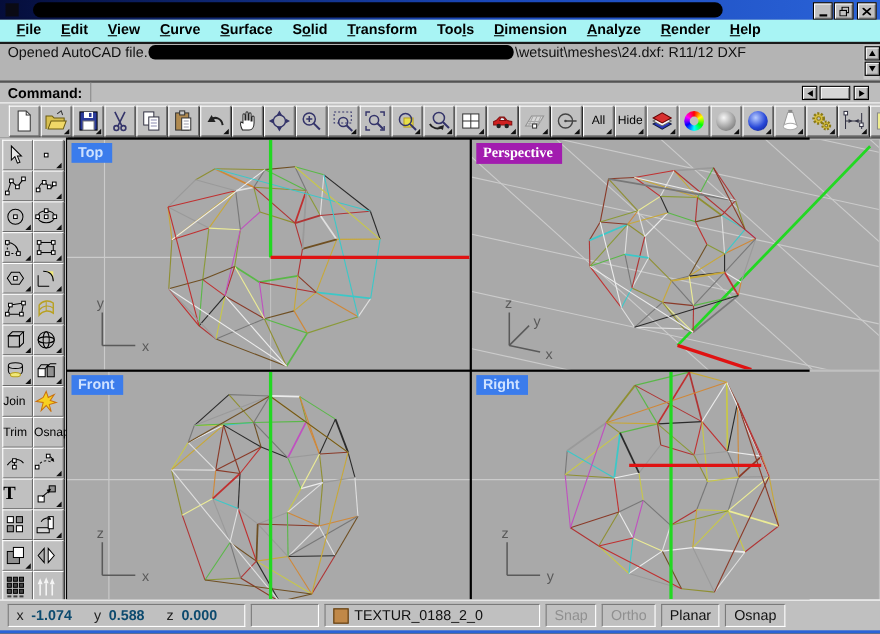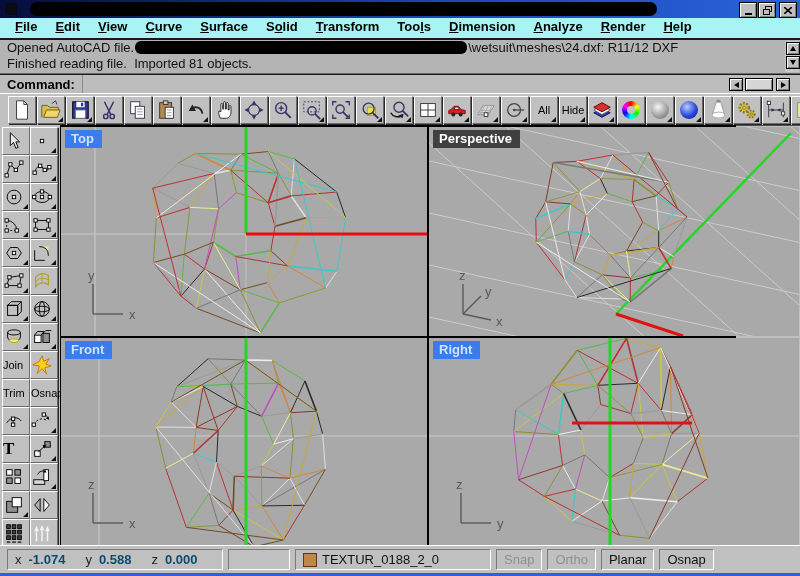--- a/index.html
+++ b/index.html
@@ -75,21 +75,21 @@
   .sb-btn.flyout::after{content:"";position:absolute;right:1px;bottom:1px;
     border-left:5px solid transparent;border-bottom:5px solid #101010;}
   .sb-text{font-size:11px;color:#000;}
   .sb-text.big{font-size:17px;font-family:"Liberation Serif",serif;font-weight:bold;}
 
   
   #viewports{position:absolute;left:60px;top:125px;width:676px;height:421px;background:#000;}
   .viewport{position:absolute;background:#a9a9a9;overflow:hidden;}
   .vp-label{position:absolute;left:4px;top:3px;padding:1px 8px 2px 6px;
     font-size:13px;font-weight:bold;background:#3b7cec;color:#cfe2ff;z-index:3;}
-  .vp-label.active{background:#404040;color:#ffffff;}
+  .vp-label.active{background:#a21caf;color:#ffffff;font-family:Liberation Serif, serif;}
   .vp-canvas{position:absolute;left:0;top:0;}
   .axis-ind{position:absolute;left:18px;bottom:8px;z-index:2;}
 
   
   #statusbar{position:absolute;left:0;bottom:3px;right:0;height:27px;background:#c0c0c0;
     border-top:1px solid #fff;display:flex;align-items:center;padding-left:7px;font-size:13px;}
   .panel{height:19px;border:1px solid;border-color:#7a7a7a #fff #fff #7a7a7a;
     display:flex;align-items:center;padding:0 7px;margin-right:5px;background:#c0c0c0;color:#111;}
   #coords{width:200px;}
   .axis-l{margin-right:7px;color:#222;}
@@ -138,21 +138,20 @@
       <span class="menu-item">Too<u>l</u>s</span>
       <span class="menu-item"><u>D</u>imension</span>
       <span class="menu-item"><u>A</u>nalyze</span>
       <span class="menu-item"><u>R</u>ender</span>
       <span class="menu-item"><u>H</u>elp</span>
     </div>
 
   <div id="history">
     <div id="hist-lines">
         <div class="hline"><span>Opened AutoCAD file.</span><span class="redact" style="width: 332px;"></span><span>\wetsuit\meshes\24.dxf: R11/12 DXF</span></div>
-        <div class="hline"><span>Finished reading file.  Imported 81 objects.</span></div>
       </div>
     <div id="hist-scroll">
       <div class="sc-btn">
           <div class="arr-up"></div>
         </div>
       <div class="sc-btn">
           <div class="arr-dn"></div>
         </div>
     </div>
   </div>

